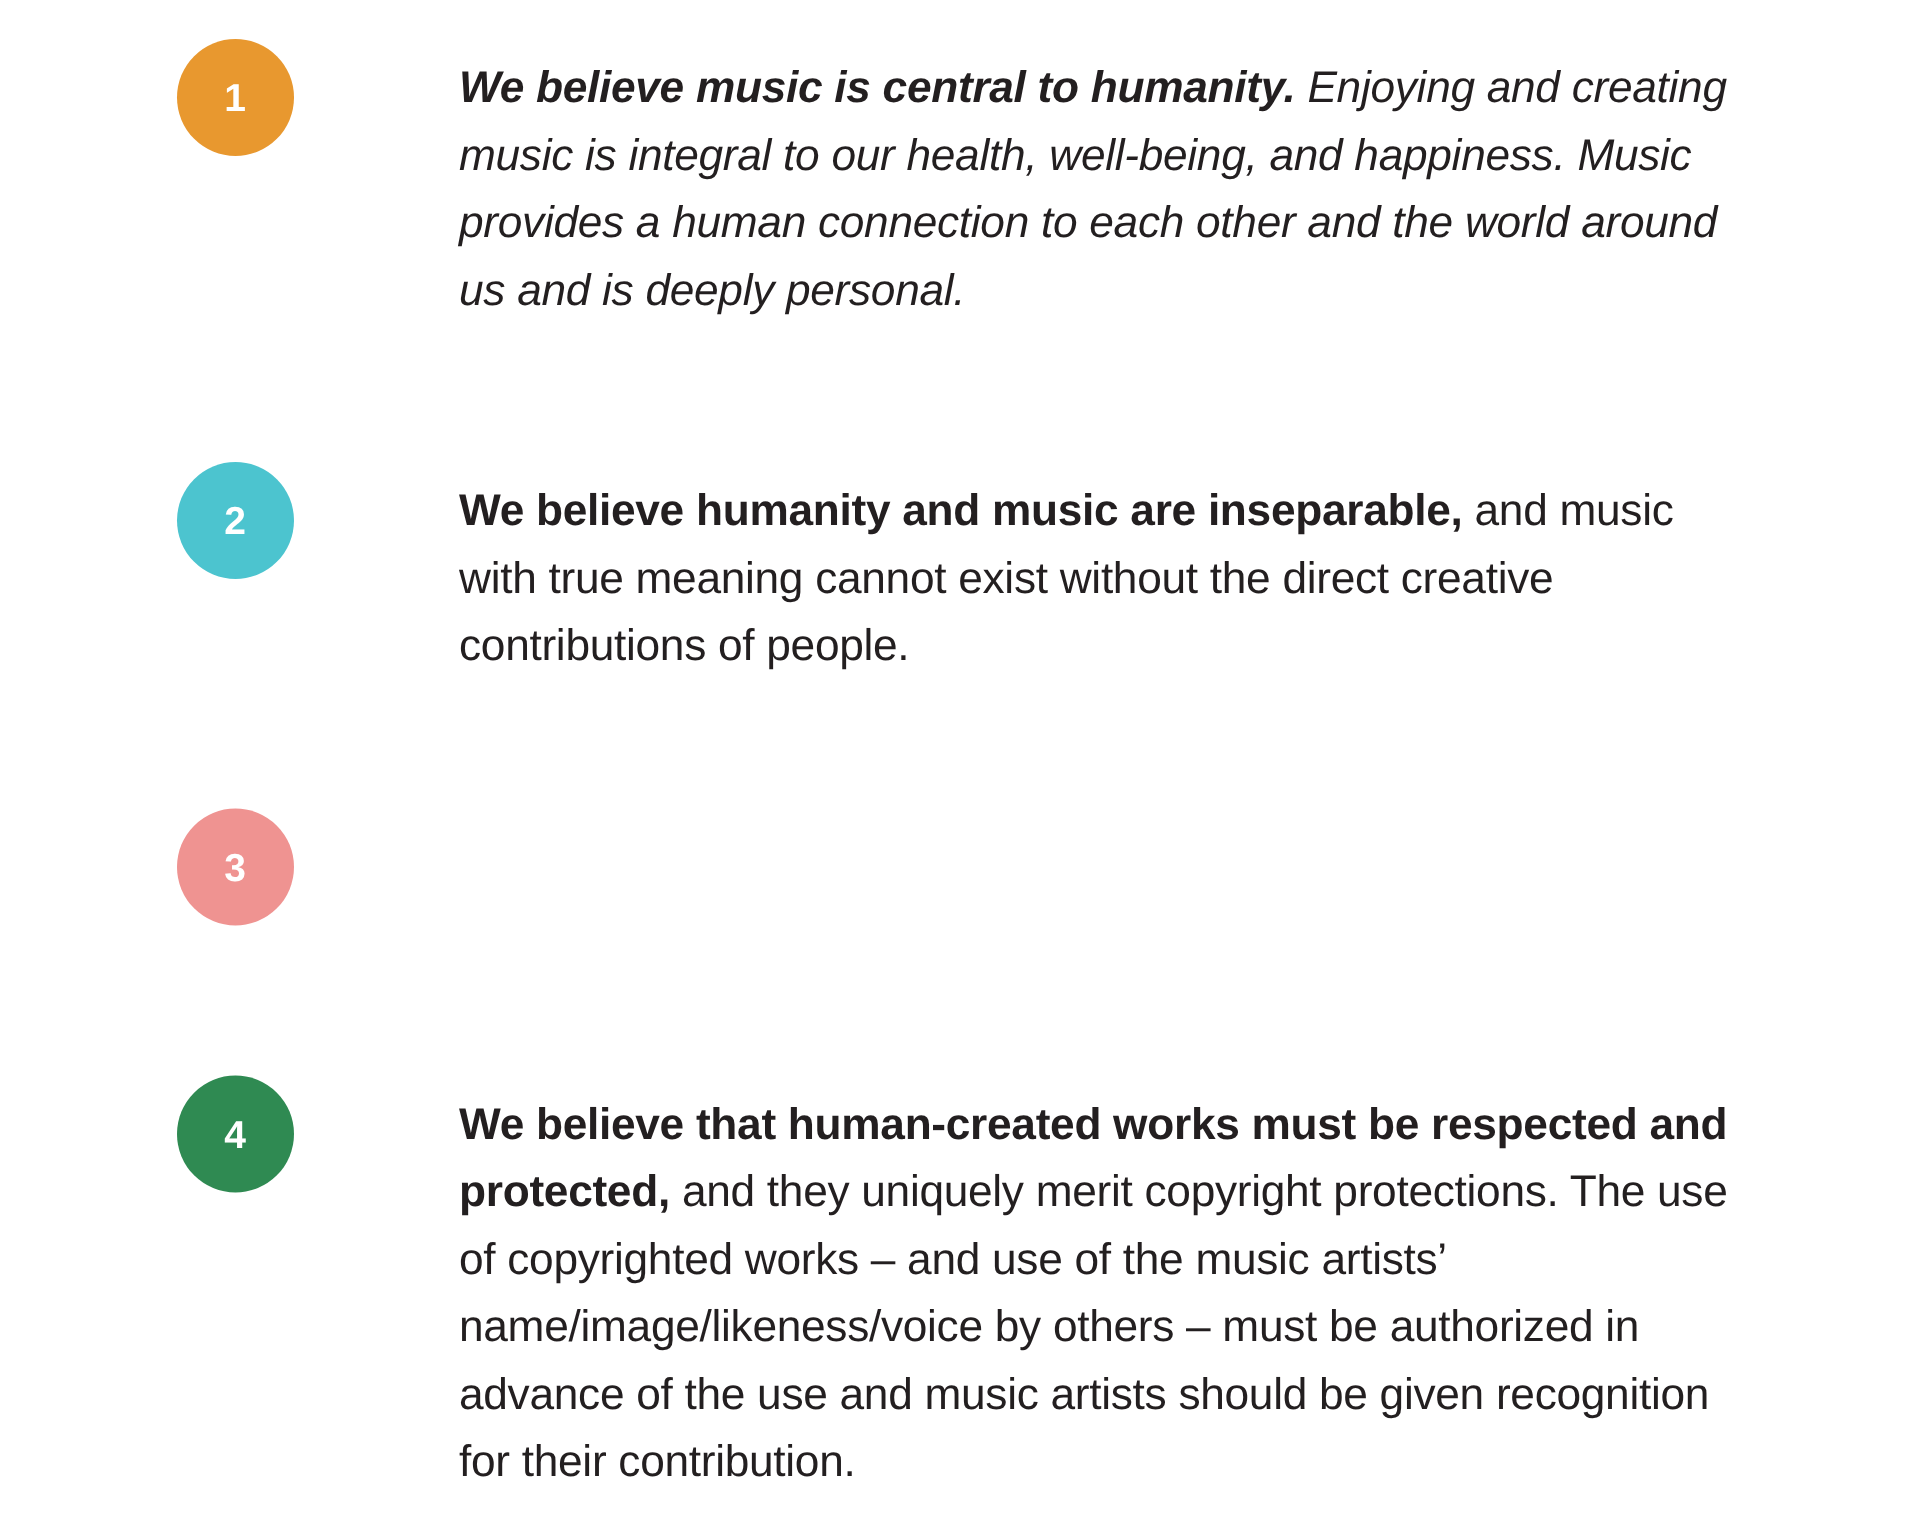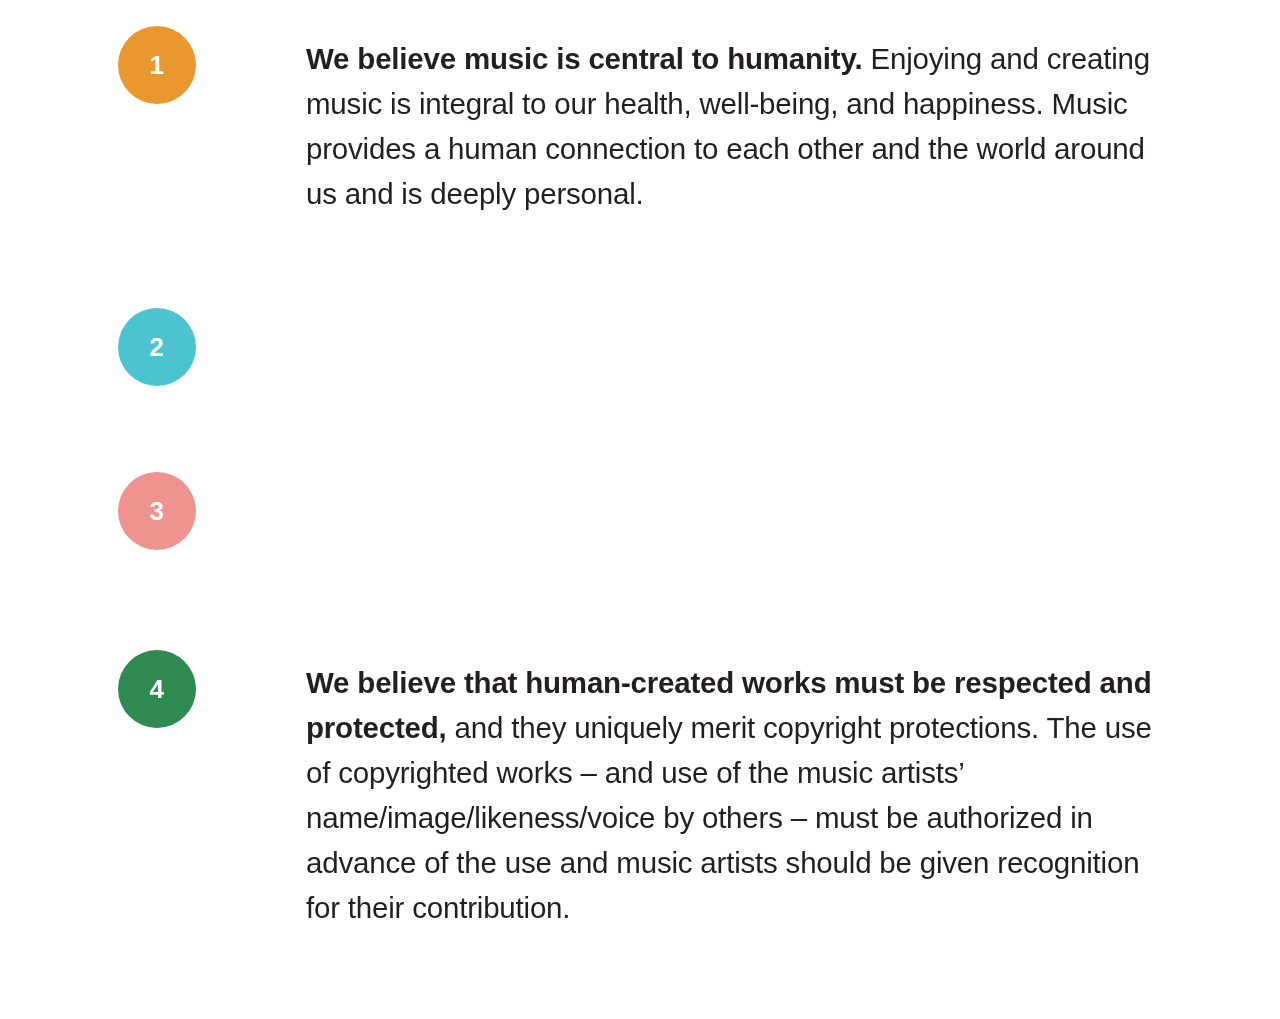--- a/index.html
+++ b/index.html
@@ -51,21 +51,21 @@
   .text-col p {
     margin: 0;
     font-size: 29.5px;
     line-height: 45px;
     letter-spacing: -0.2px;
     color: #231f20;
   }
   .text-col b {
     font-weight: bold;
   }
-  .p1 .text-col { max-width: 868px; }
+  .p1 .text-col { max-width: 868px; font-style: italic; }
   .p2 .text-col { max-width: 840px; }
   .p3 .text-col { max-width: 848px; }
   .p4 .text-col { max-width: 852px; }
 
   .spacer-1 { height: 70px; }
   .spacer-2 { height: 64px; }
   .spacer-3 { height: 78px; }
 </style>
 </head>
 <body>
@@ -84,20 +84,23 @@
   </div>
 
   <div class="spacer-1"></div>
 
   <div class="principle p2">
     <div class="badge-col">
       <div class="badge" style="background-color: rgb(76, 196, 207);">
         <span>2</span>
       </div>
     </div>
+    <div class="text-col">
+      <p><b>We believe humanity and music are inseparable,</b><span> and music with true meaning cannot exist without the direct creative contributions of people.</span></p>
+    </div>
   </div>
 
   <div class="spacer-2"></div>
 
   <div class="principle p3">
     <div class="badge-col">
       <div class="badge" style="background-color: rgb(239, 147, 145);">
         <span>3</span>
       </div>
     </div>

